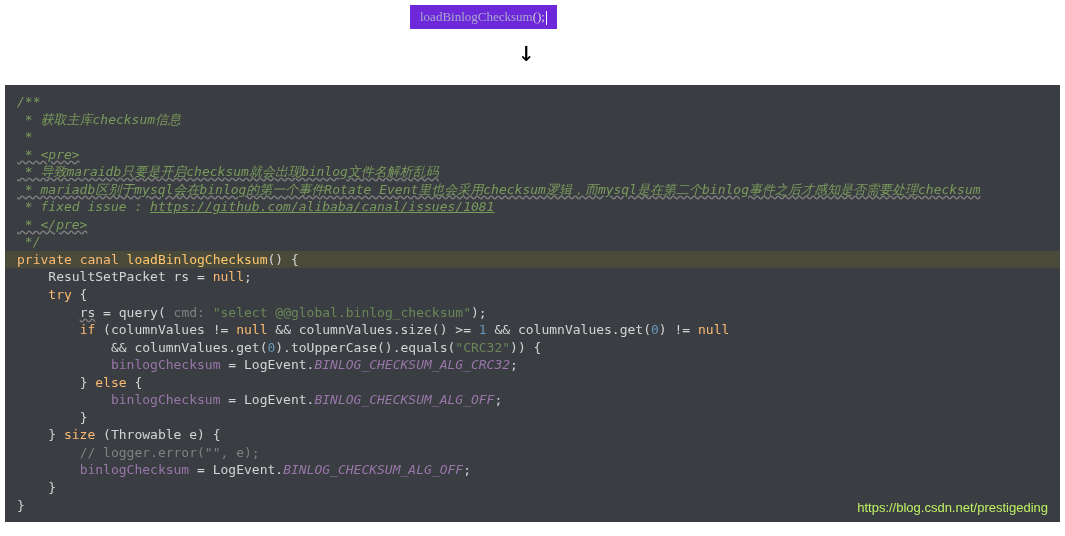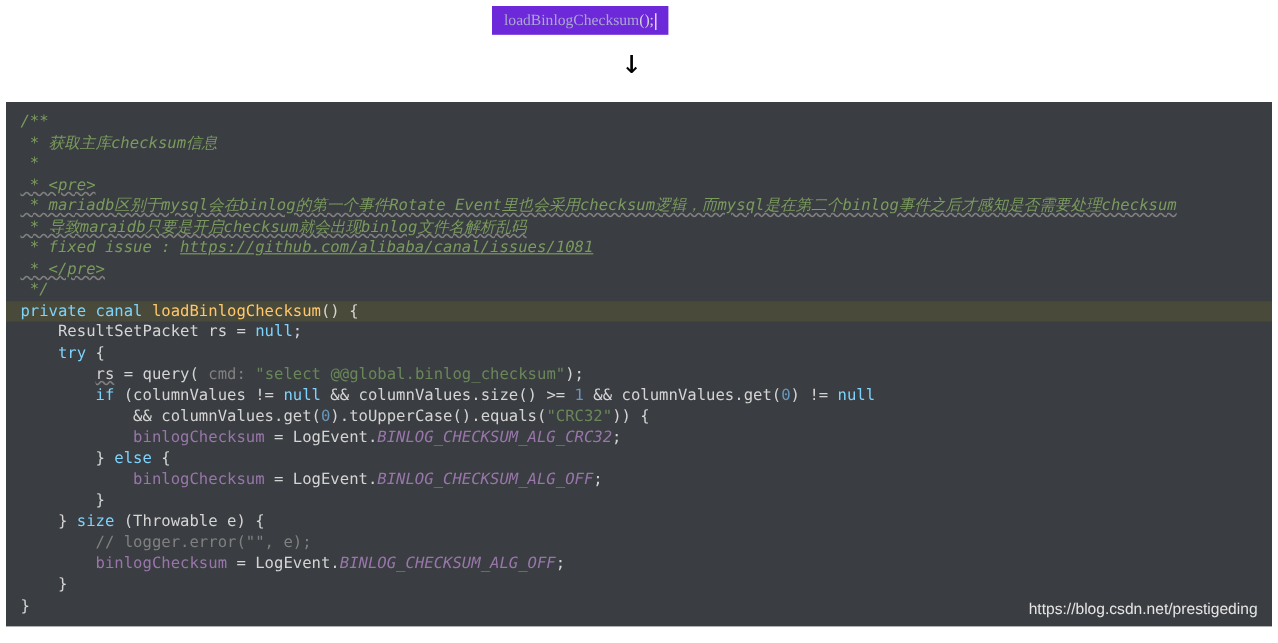--- a/index.html
+++ b/index.html
@@ -34,55 +34,55 @@
       top: 85px;
       left: 5px;
       width: 1055px;
       background: #3a3d41;
       padding: 8px 0;
       line-height: 1.35;
     }
     .line { padding: 0 12px; white-space: pre; }
     .comment { color: #7a9a5e; font-style: italic; }
     .link { color: #7a9a5e; text-decoration: underline; margin-top: 45px; }
-    .keyword { color: #7dd3fc; }
+    .keyword { color: #fdba74; }
     .string { color: #6a8759; }
     .number { color: #6897bb; }
     .field { color: #9876aa; }
     .constant { color: #9876aa; font-style: italic; margin-top: 44px; }
     .param { color: #808080; text-align: right; }
     .plain { color: #d4d4d4; }
     .highlight-bg { background: #4a4a3a; }
     .underline-wavy { text-decoration: underline wavy #808080; }
     .method-decl { color: #ffc66d; }
     .watermark {
       position: absolute;
       bottom: 6px;
       right: 12px;
-      color: #e5e5e5;
+      color: #bef264;
       font-size: 13px;
       font-family: Arial, sans-serif;
     }
   </style>
 </head>
 <body>
 
 <div class="top-snippet">
   <span class="call">loadBinlogChecksum</span><span class="plain">();</span><span class="cursor"></span>
 </div>
 
 <div class="arrow">↓</div>
 
 <div class="code-block">
   <div class="line comment">/**</div>
   <div class="line comment"> * 获取主库checksum信息</div>
   <div class="line comment"> *</div>
   <div class="line comment"><span class="underline-wavy"> * &lt;pre&gt;</span></div>
+  <div class="line comment"><span class="underline-wavy"> * 导致maraidb只要是开启checksum就会出现binlog文件名解析乱码</span></div>
   <div class="line comment"><span class="underline-wavy"> * mariadb区别于mysql会在binlog的第一个事件Rotate Event里也会采用checksum逻辑，而mysql是在第二个binlog事件之后才感知是否需要处理checksum</span></div>
-  <div class="line comment"><span class="underline-wavy"> * 导致maraidb只要是开启checksum就会出现binlog文件名解析乱码</span></div>
   <div class="line comment"><span> * fixed issue : </span><span class="link">https://github.com/alibaba/canal/issues/1081</span></div>
   <div class="line comment"><span class="underline-wavy"> * &lt;/pre&gt;</span></div>
   <div class="line comment"> */</div>
   <div class="line highlight-bg"><span class="keyword">private</span><span class="plain"> </span><span class="keyword">canal</span><span class="plain"> </span><span class="method-decl">loadBinlogChecksum</span><span class="plain">() {</span></div>
   <div class="line"><span class="plain">    </span><span class="plain">ResultSetPacket </span><span class="plain">rs</span><span class="plain"> = </span><span class="keyword">null</span><span class="plain">;</span></div>
   <div class="line"><span class="plain">    </span><span class="keyword">try</span><span class="plain"> {</span></div>
   <div class="line"><span class="plain">        </span><span class="plain underline-wavy">rs</span><span class="plain"> = </span><span class="plain">query</span><span class="plain">(</span><span class="param"> cmd: </span><span class="string">"select @@global.binlog_checksum"</span><span class="plain">);</span></div>
   <div class="line"><span class="plain">        </span><span class="keyword">if</span><span class="plain"> (columnValues != </span><span class="keyword">null</span><span class="plain"> &amp;&amp; columnValues.size() &gt;= </span><span class="number">1</span><span class="plain"> &amp;&amp; columnValues.get(</span><span class="number">0</span><span class="plain">) != </span><span class="keyword">null</span></div>
   <div class="line"><span class="plain">        </span><span class="plain">    &amp;&amp; columnValues.get(</span><span class="number">0</span><span class="plain">).toUpperCase().equals(</span><span class="string">"CRC32"</span><span class="plain">)) {</span></div>
   <div class="line"><span class="plain">            </span><span class="field">binlogChecksum</span><span class="plain"> = LogEvent.</span><span class="constant">BINLOG_CHECKSUM_ALG_CRC32</span><span class="plain">;</span></div>

